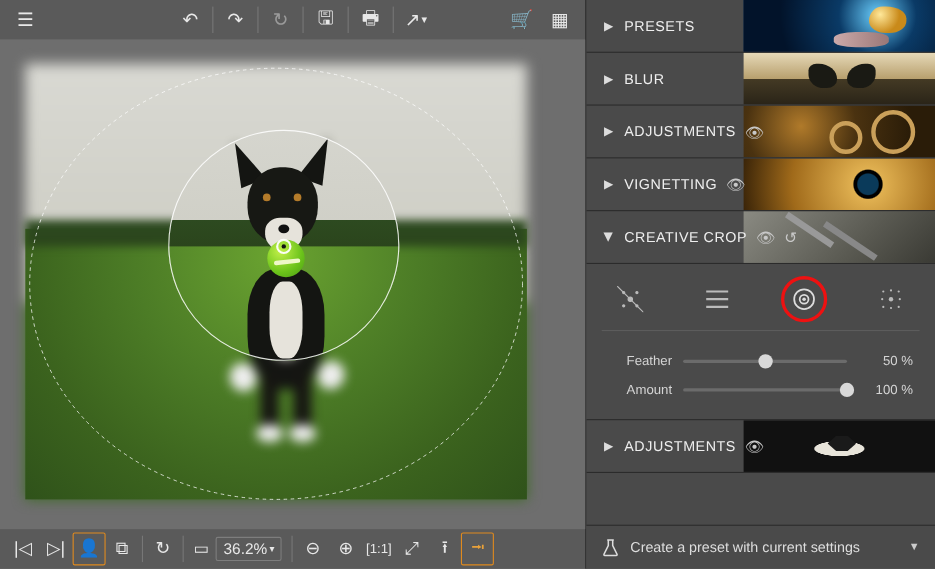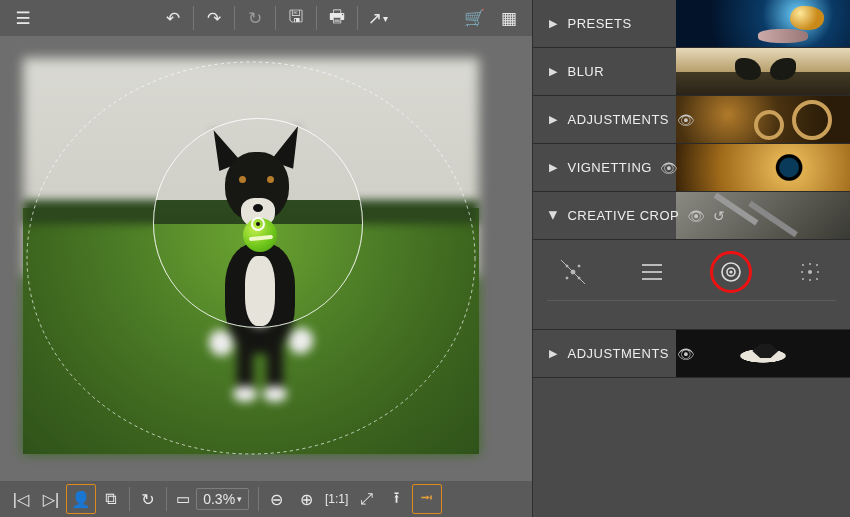--- a/index.html
+++ b/index.html
@@ -157,21 +157,21 @@
       <div class="tbtn">|◁</div>
       <div class="tbtn">▷|</div>
       <div class="tbtn orangebox" style="color:#e8a13a">👤</div>
       <div class="tbtn">⧉</div>
       <div class="sep"></div>
       <div class="tbtn">↻</div>
       <div class="sep"></div>
       <div class="zoom">
         <span style="font-size:15px">▭</span>
         <span class="zoom-box">
-            <span>0.3%</span>
+            <span>36.2%</span>
             <span style="font-size:9px">▾</span>
           </span>
       </div>
       <div class="sep"></div>
       <div class="tbtn">⊖</div>
       <div class="tbtn">⊕</div>
       <div class="tbtn" style="font-size:12px">[1:1]</div>
       <div class="tbtn">⤢</div>
       <div class="tbtn">⭱</div>
       <div class="tbtn orangebox" style="color:#e8a13a">⭲</div>
@@ -266,27 +266,50 @@
                   <circle cx="20" cy="12" r="1"></circle>
                   <circle cx="5" cy="19" r="1"></circle>
                   <circle cx="12" cy="20" r="1"></circle>
                   <circle cx="19" cy="19" r="1"></circle>
                 </g>
               </svg>
           </div>
         </div>
         <div style="height:1px;background:#5c5c5c;margin:0 14px 10px"></div>
         <div class="sliders">
+          <div class="srow">
+            <span class="sl">Feather</span>
+            <div class="track">
+                <div class="knob" style="left:50%"></div>
+              </div>
+            <span class="sval">50 %</span>
+          </div>
+          <div class="srow">
+            <span class="sl">Amount</span>
+            <div class="track">
+                <div class="knob" style="left:100%"></div>
+              </div>
+            <span class="sval">100 %</span>
+          </div>
         </div>
       </div>
 
       <div class="sec">
         <span class="chev">▶</span>
         <span class="lbl">ADJUSTMENTS</span>
         <span class="eye">👁</span>
         <div class="sec-bg th-vig">
           <div style="position:absolute;left:44%;top:30%;width:26px;height:14px;background:#1a1a1a;clip-path:polygon(0 50%,30% 0,70% 0,100% 50%,70% 100%,30% 100%)"></div>
         </div>
       </div>
     </div>
 
+    <div class="right-footer">
+      <svg width="16" height="18">
+          <g stroke="#ddd" stroke-width="1.4" fill="none">
+            <path d="M5 2h6M6 2v5l-4 8a1 1 0 001 1h10a1 1 0 001-1l-4-8V2"></path>
+          </g>
+        </svg>
+      <span>Create a preset with current settings</span>
+      <span style="margin-left:auto;color:#ccc;font-size:10px">▼</span>
+    </div>
   </div>
 </div>
 
 </body></html>

